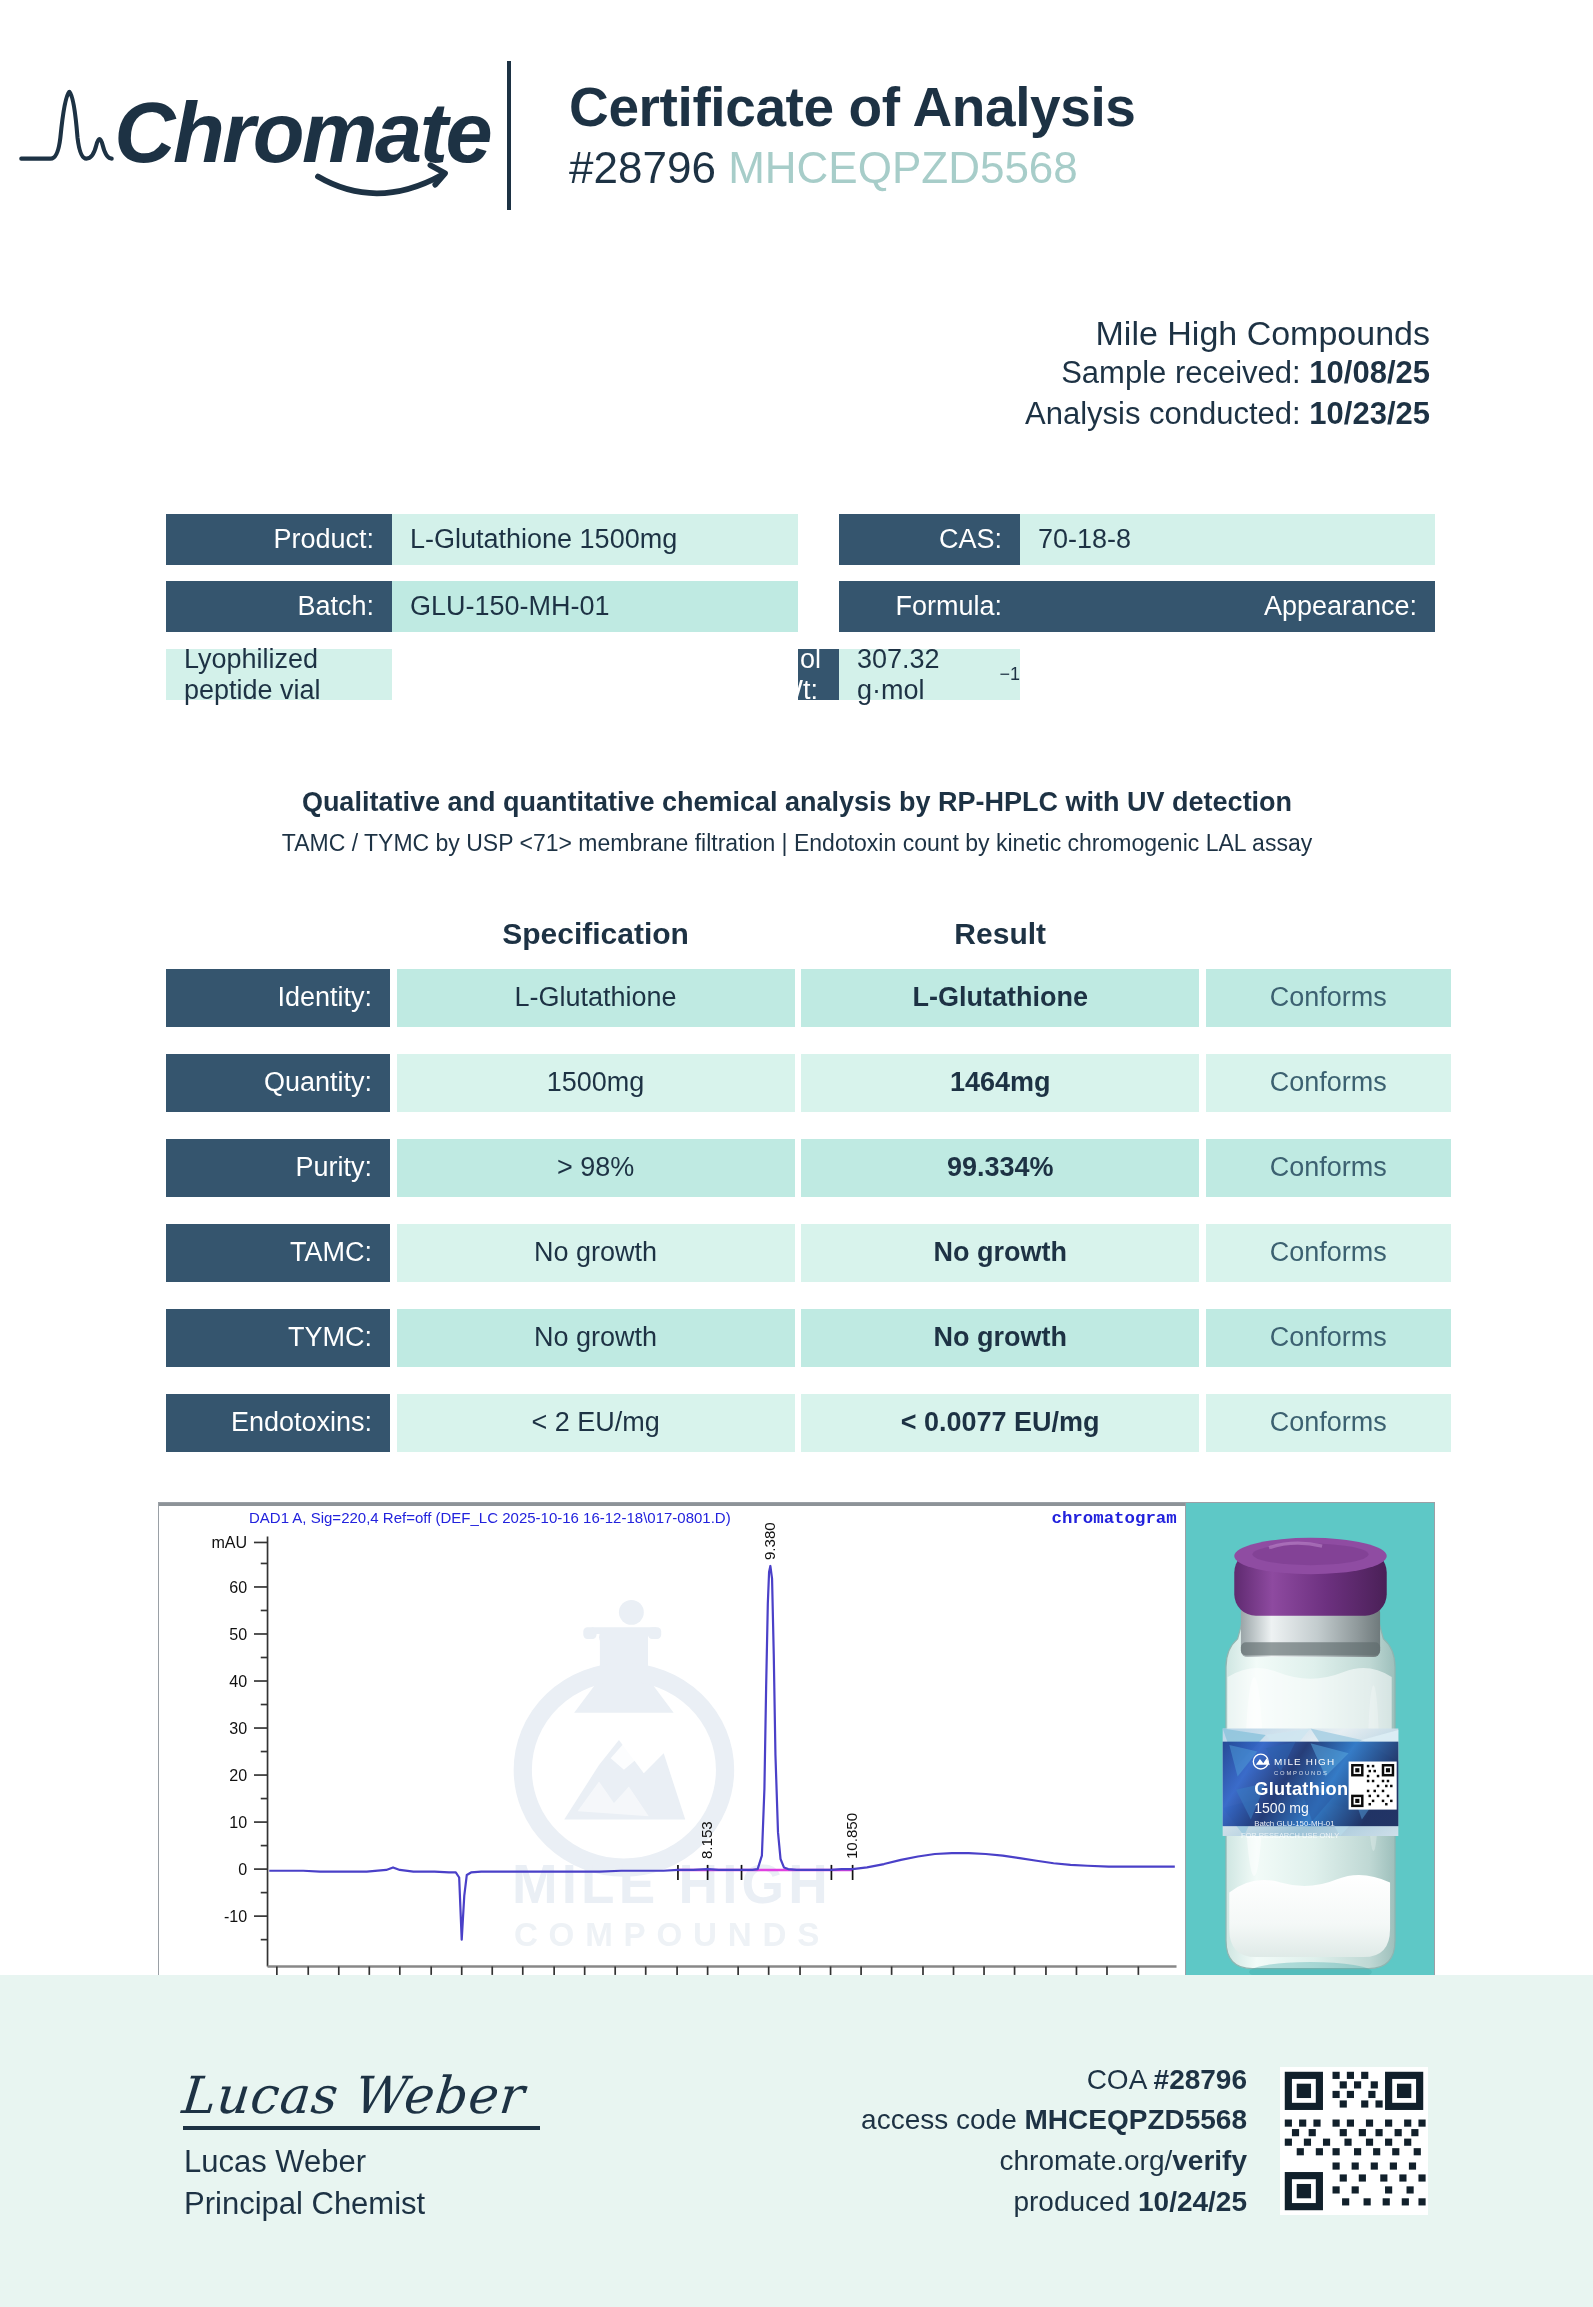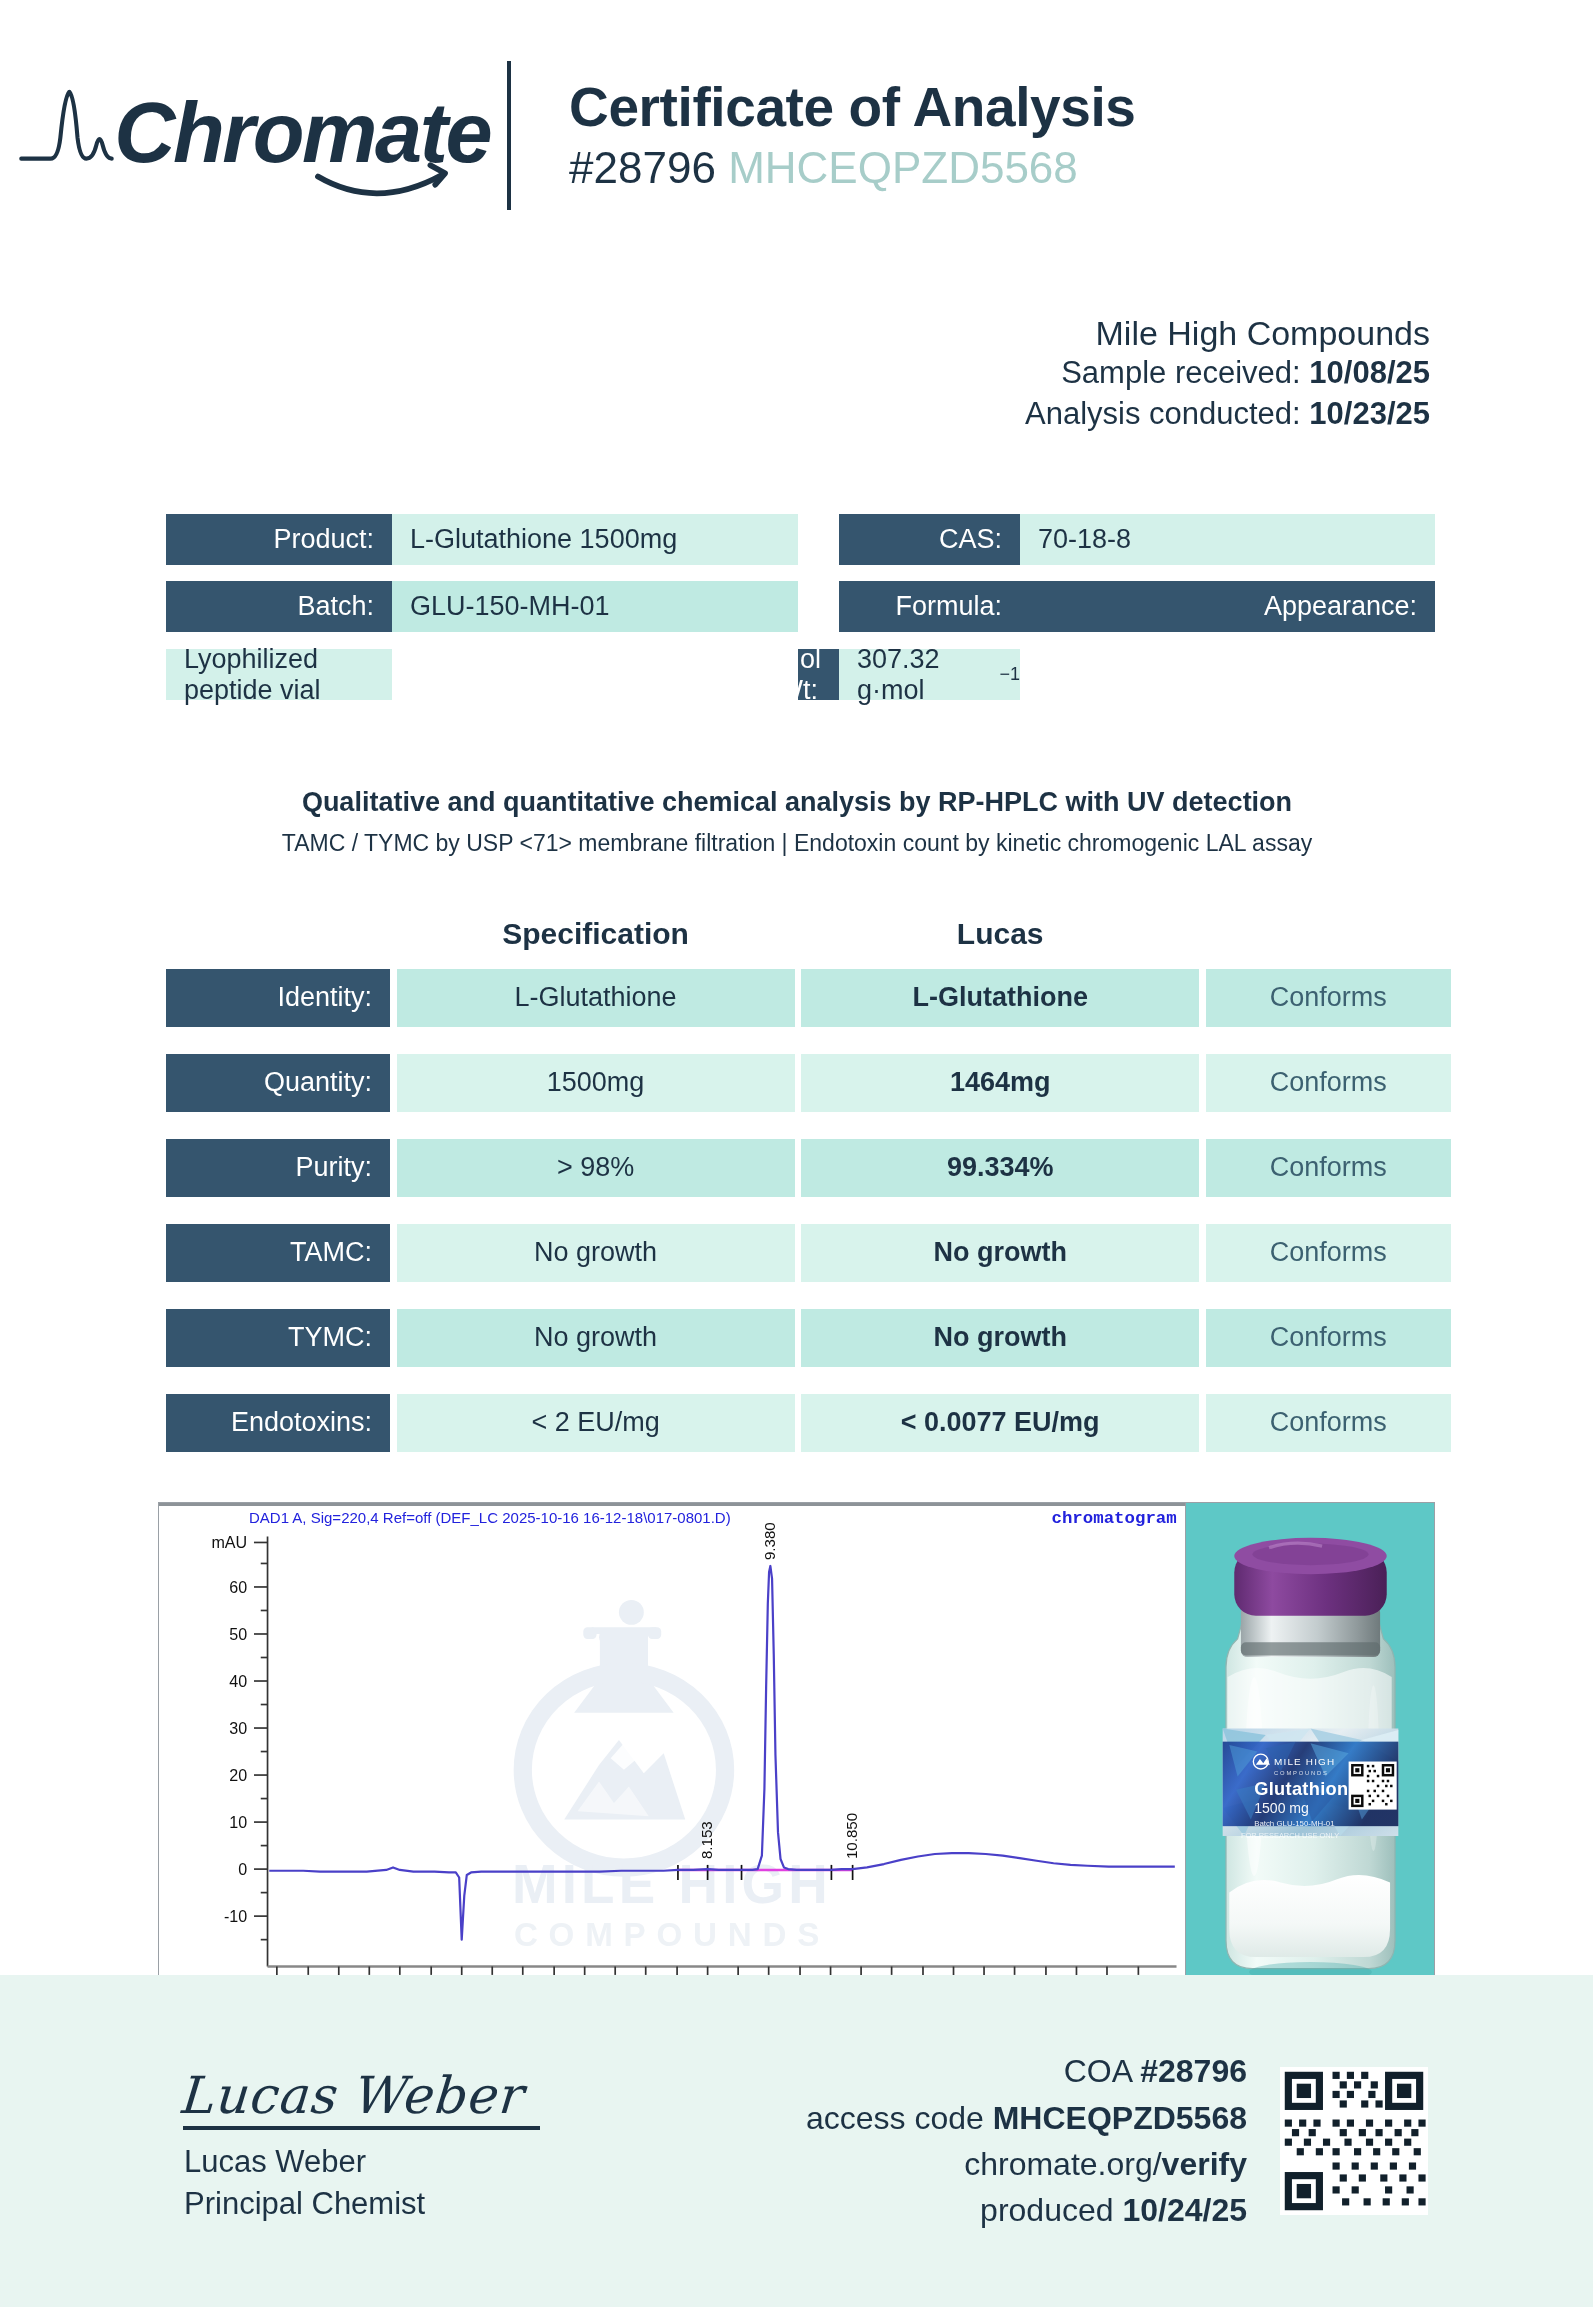--- a/index.html
+++ b/index.html
@@ -255,21 +255,21 @@
     margin: 1.7px 0 11.6px 16.6px;
   }
   .sig-name { font-size: 31px; color: #1d3244; line-height: 1.35; padding-left: 18px;}
   .footer-right {
     display: flex;
     align-items: center;
     gap: 33px;
   }
   .footer-meta {
     text-align: right;
-    font-size: 32px;
+    font-size: 28px;
     line-height: 1.45;
     color: #1d3244;
   }
   .footer-meta b { font-weight: bold; }
   .qr { width: 148px; height: 148px; display:block; }
 </style>
 </head>
 <body>
 
 <div class="header">
@@ -334,21 +334,21 @@
   <div class="method-1">Qualitative and quantitative chemical analysis by RP-HPLC with UV detection</div>
   <div class="method-2">TAMC / TYMC by USP &lt;71&gt; membrane filtration | Endotoxin count by kinetic chromogenic LAL assay</div>
 </div>
 
 <div class="results">
   <div class="res-head">
     <div></div>
       <div></div>
     <div class="h">Specification</div>
     <div></div>
-    <div class="h">Lucas</div>
+    <div class="h">Result</div>
     <div></div>
       <div></div>
   </div>
 
   <div class="res-row">
     <div class="res-lbl">Identity:</div>
       <div class="gap"></div>
     <div class="res-cell spec">L-Glutathione</div>
       <div class="gap"></div>
     <div class="res-cell result">L-Glutathione</div>

